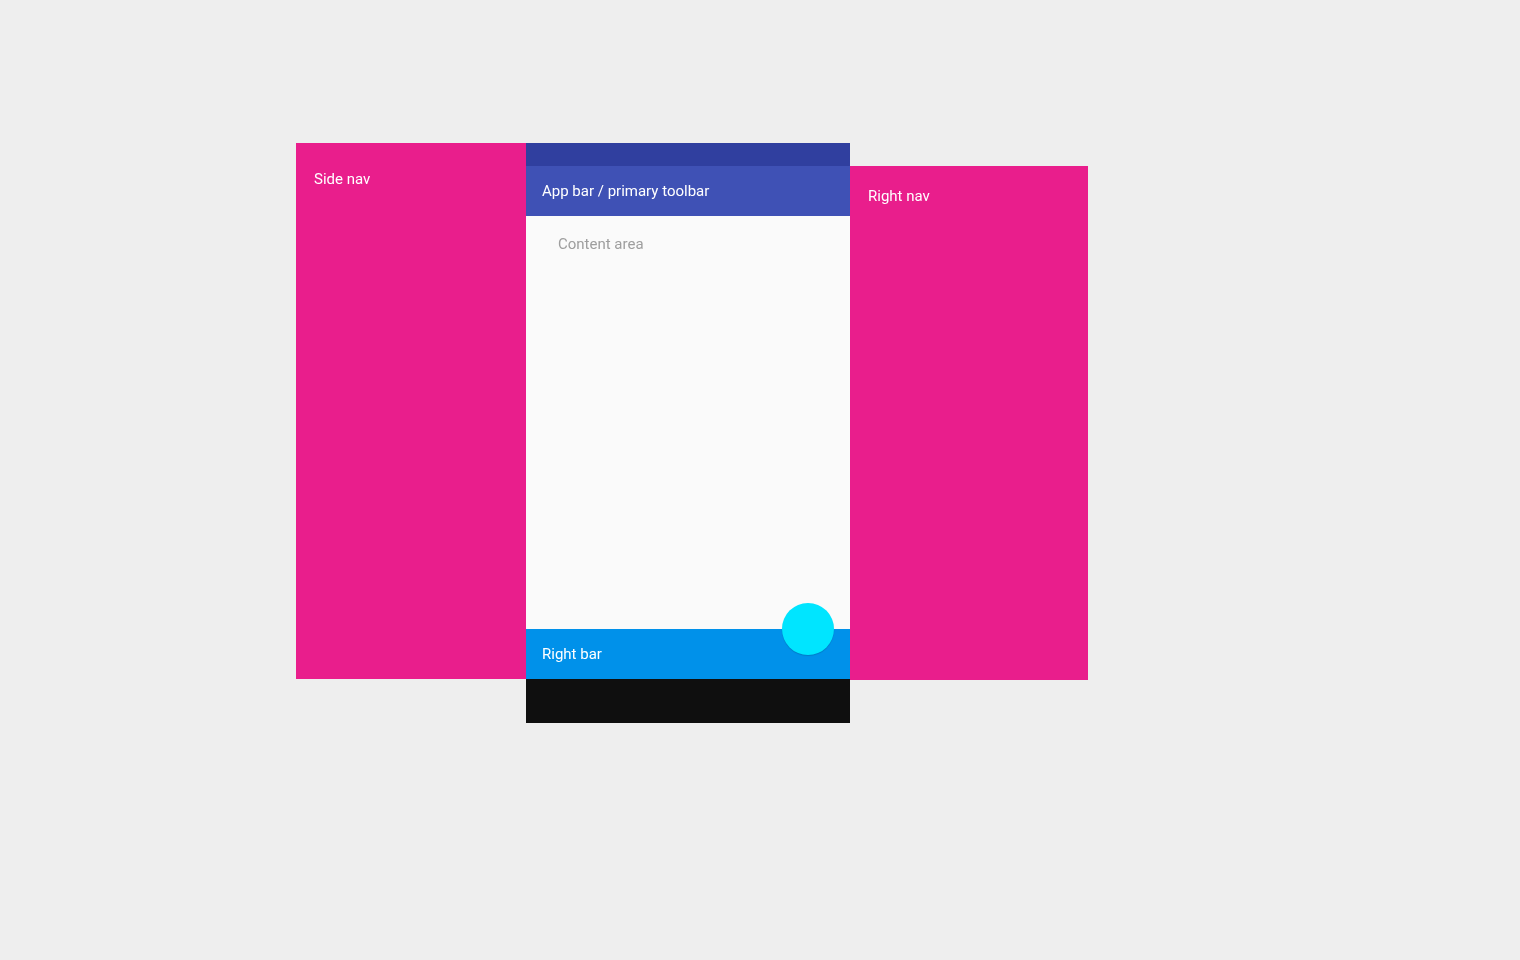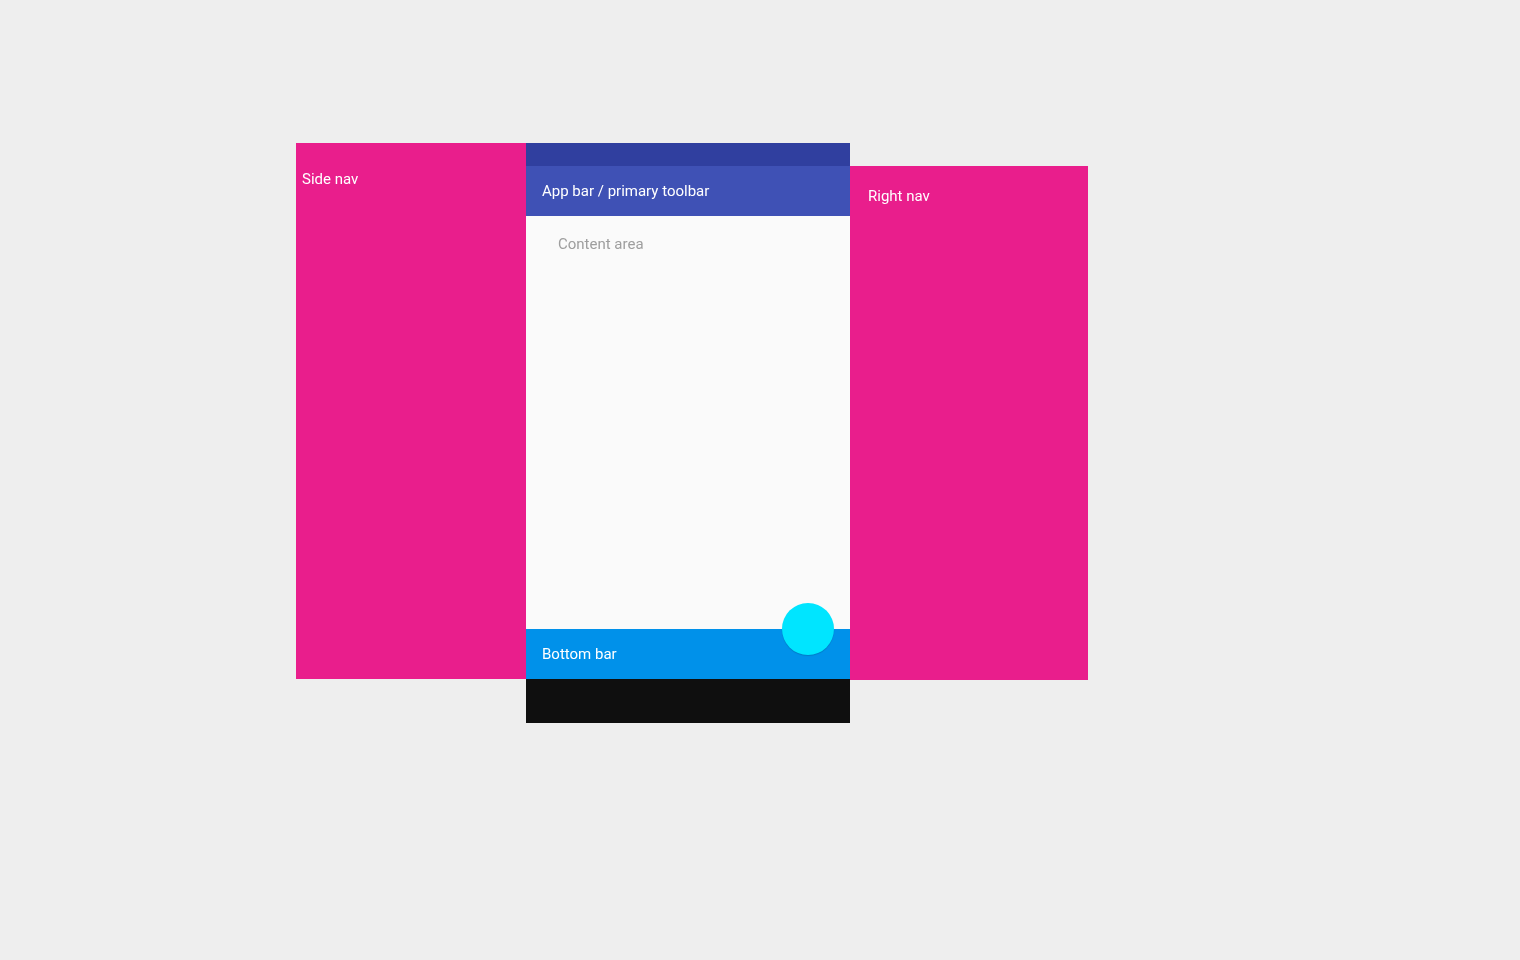--- a/index.html
+++ b/index.html
@@ -23,21 +23,21 @@
   }
   
   .side-nav {
     position: absolute;
     left: 296px;
     top: 143px;
     width: 230px;
     height: 536px;
     background: #e91e8c; 
     color: #ffffff;
-    padding: 26px 6px;
+    padding: 26px 18px;
   }
   
   .right-nav {
     position: absolute;
     left: 850px;
     top: 166px;
     width: 238px;
     height: 514px;
     background: #e91e8c;
     color: #ffffff;
@@ -122,19 +122,19 @@
 
   <div class="device">
     <div class="status-bar"></div>
     <div class="app-bar">
       <span class="label">App bar / primary toolbar</span>
     </div>
     <div class="content-area">
       <span class="label">Content area</span>
     </div>
     <div class="bottom-bar">
-      <span class="label">Bottom bar</span>
+      <span class="label">Right bar</span>
     </div>
     <div class="nav-bar"></div>
     <div class="fab"></div>
   </div>
 
 </div>
 
 </body></html>

